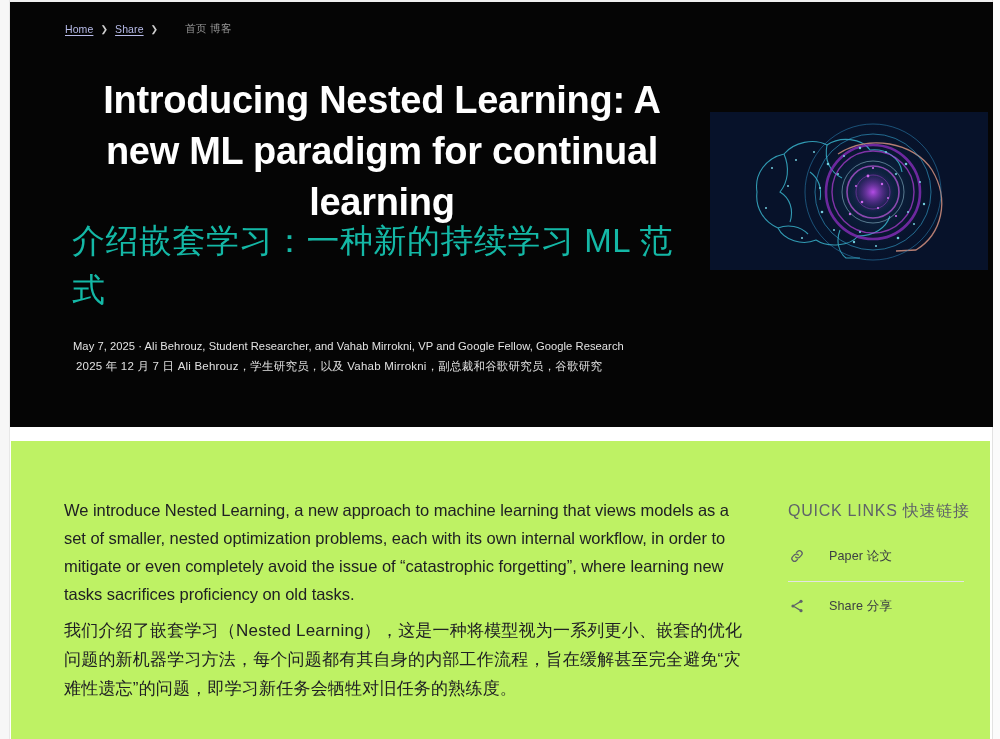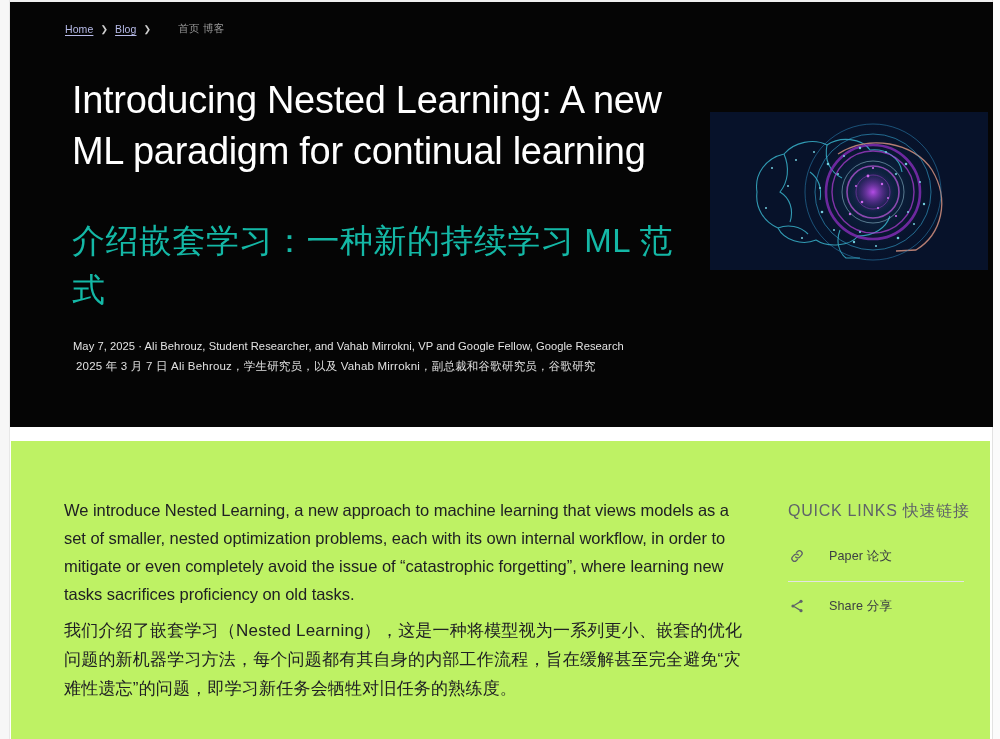--- a/index.html
+++ b/index.html
@@ -88,22 +88,23 @@
   }
 
   .hero-title {
     position: absolute;
     left: 62px;
     top: 48px;
     width: 620px;
     color: #ffffff;
     font-size: 38px;
     line-height: 51px;
-    font-weight: 400;
+    font-weight: 700;
     letter-spacing: -0.3px;
+    text-align: center;
   }
   .hero-title-cn {
     position: absolute;
     left: 62px;
     top: 187px;
     width: 625px;
     color: #14b8a6;
     font-size: 33px;
     line-height: 49px;
     font-weight: 400;
@@ -225,30 +226,30 @@
 
   <div class="top-hairline"></div>
   <div class="edge-left"></div>
   <div class="edge-right"></div>
 
   <div class="hero">
 
     <div class="breadcrumb">
       <span class="crumb-link">Home</span>
       <span class="crumb-sep">❯</span>
-      <span class="crumb-link">Blog</span>
+      <span class="crumb-link">Share</span>
       <span class="crumb-sep">❯</span>
       <span class="crumb-cn">首页 博客</span>
     </div>
 
     <h1 class="hero-title">Introducing Nested Learning: A new ML paradigm for continual learning</h1>
     <h2 class="hero-title-cn">介绍嵌套学习：一种新的持续学习 ML 范式</h2>
 
     <div class="byline">May 7, 2025 · Ali Behrouz, Student Researcher, and Vahab Mirrokni, VP and Google Fellow, Google Research</div>
-    <div class="byline-cn">2025 年 3 月 7 日 Ali Behrouz，学生研究员，以及 Vahab Mirrokni，副总裁和谷歌研究员，谷歌研究</div>
+    <div class="byline-cn">2025 年 12 月 7 日 Ali Behrouz，学生研究员，以及 Vahab Mirrokni，副总裁和谷歌研究员，谷歌研究</div>
 
     <div class="hero-figure">
       <svg width="278" height="158" viewBox="0 0 278 158">
         <defs>
           <radialGradient id="coreGlow" cx="50%" cy="50%" r="50%">
             <stop offset="0%" stop-color="#d050ff" stop-opacity="0.85"></stop>
             <stop offset="55%" stop-color="#7a20a8" stop-opacity="0.35"></stop>
             <stop offset="100%" stop-color="#0a1530" stop-opacity="0"></stop>
           </radialGradient>
           <radialGradient id="outerGlow" cx="50%" cy="50%" r="50%">

